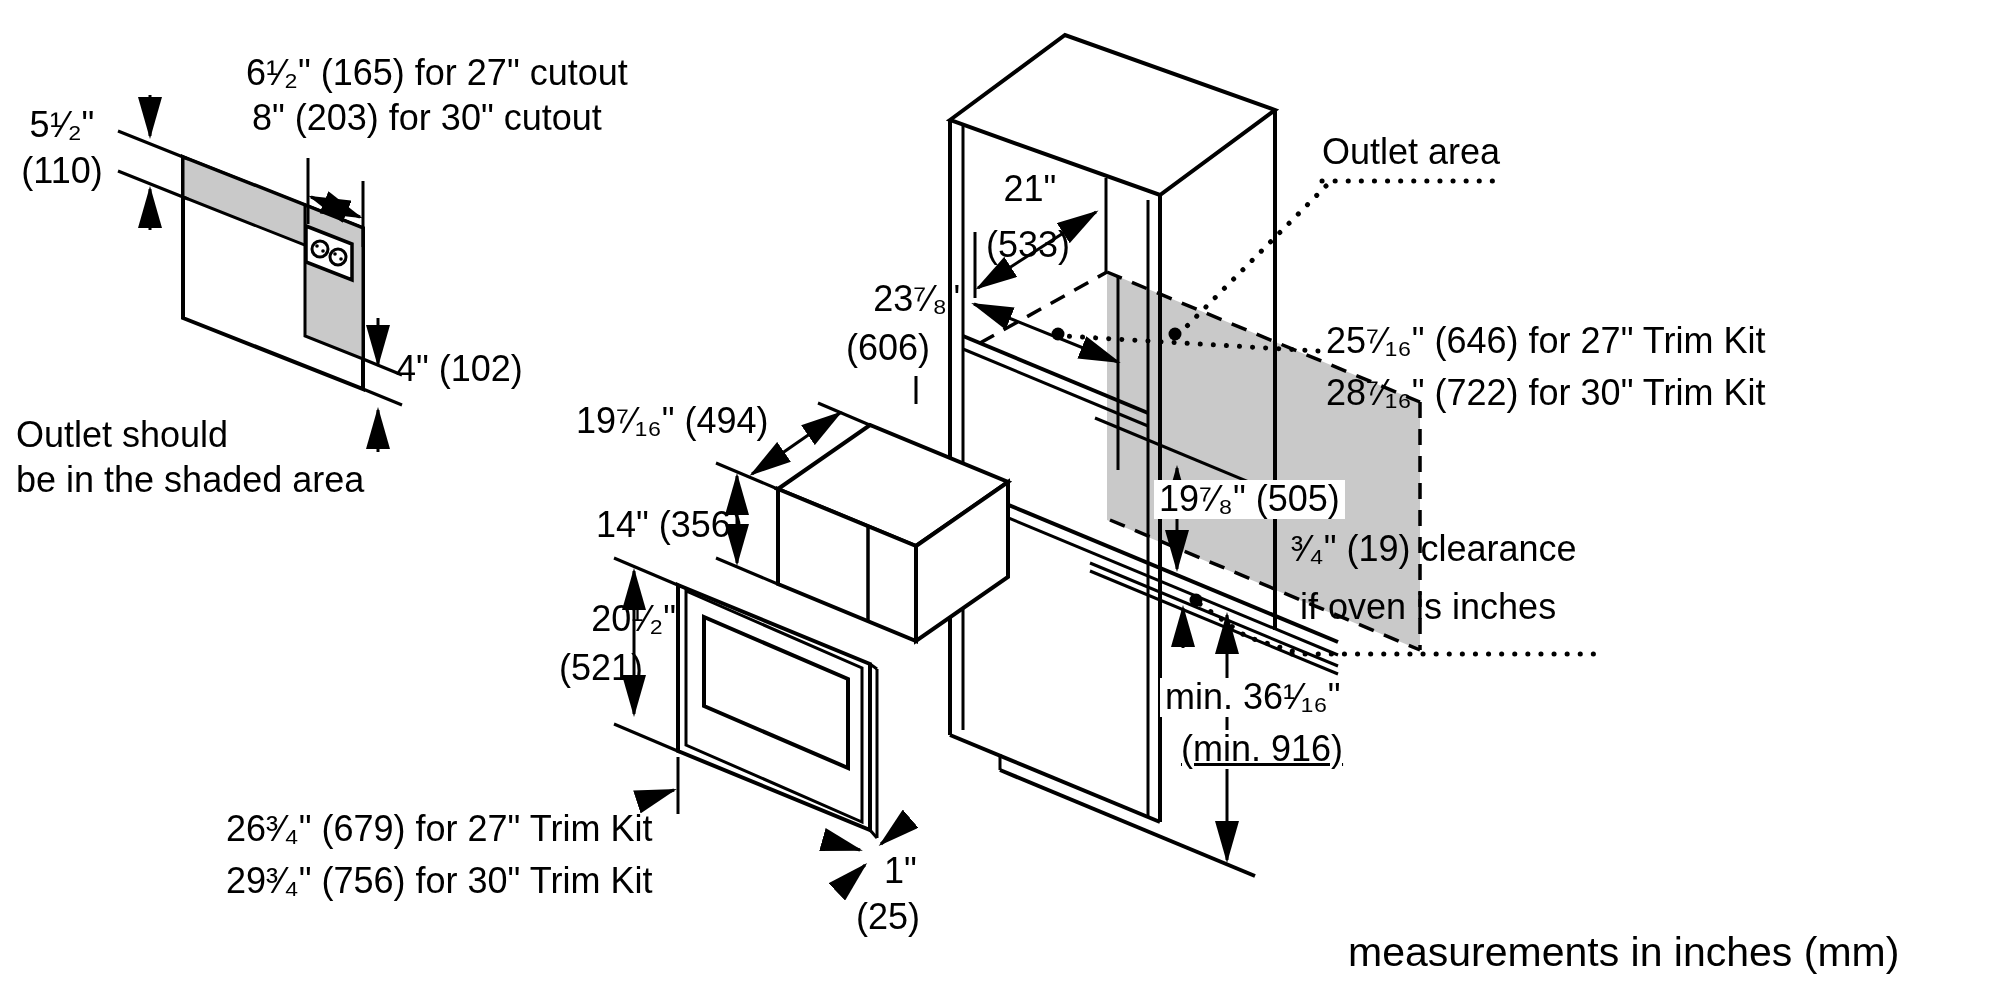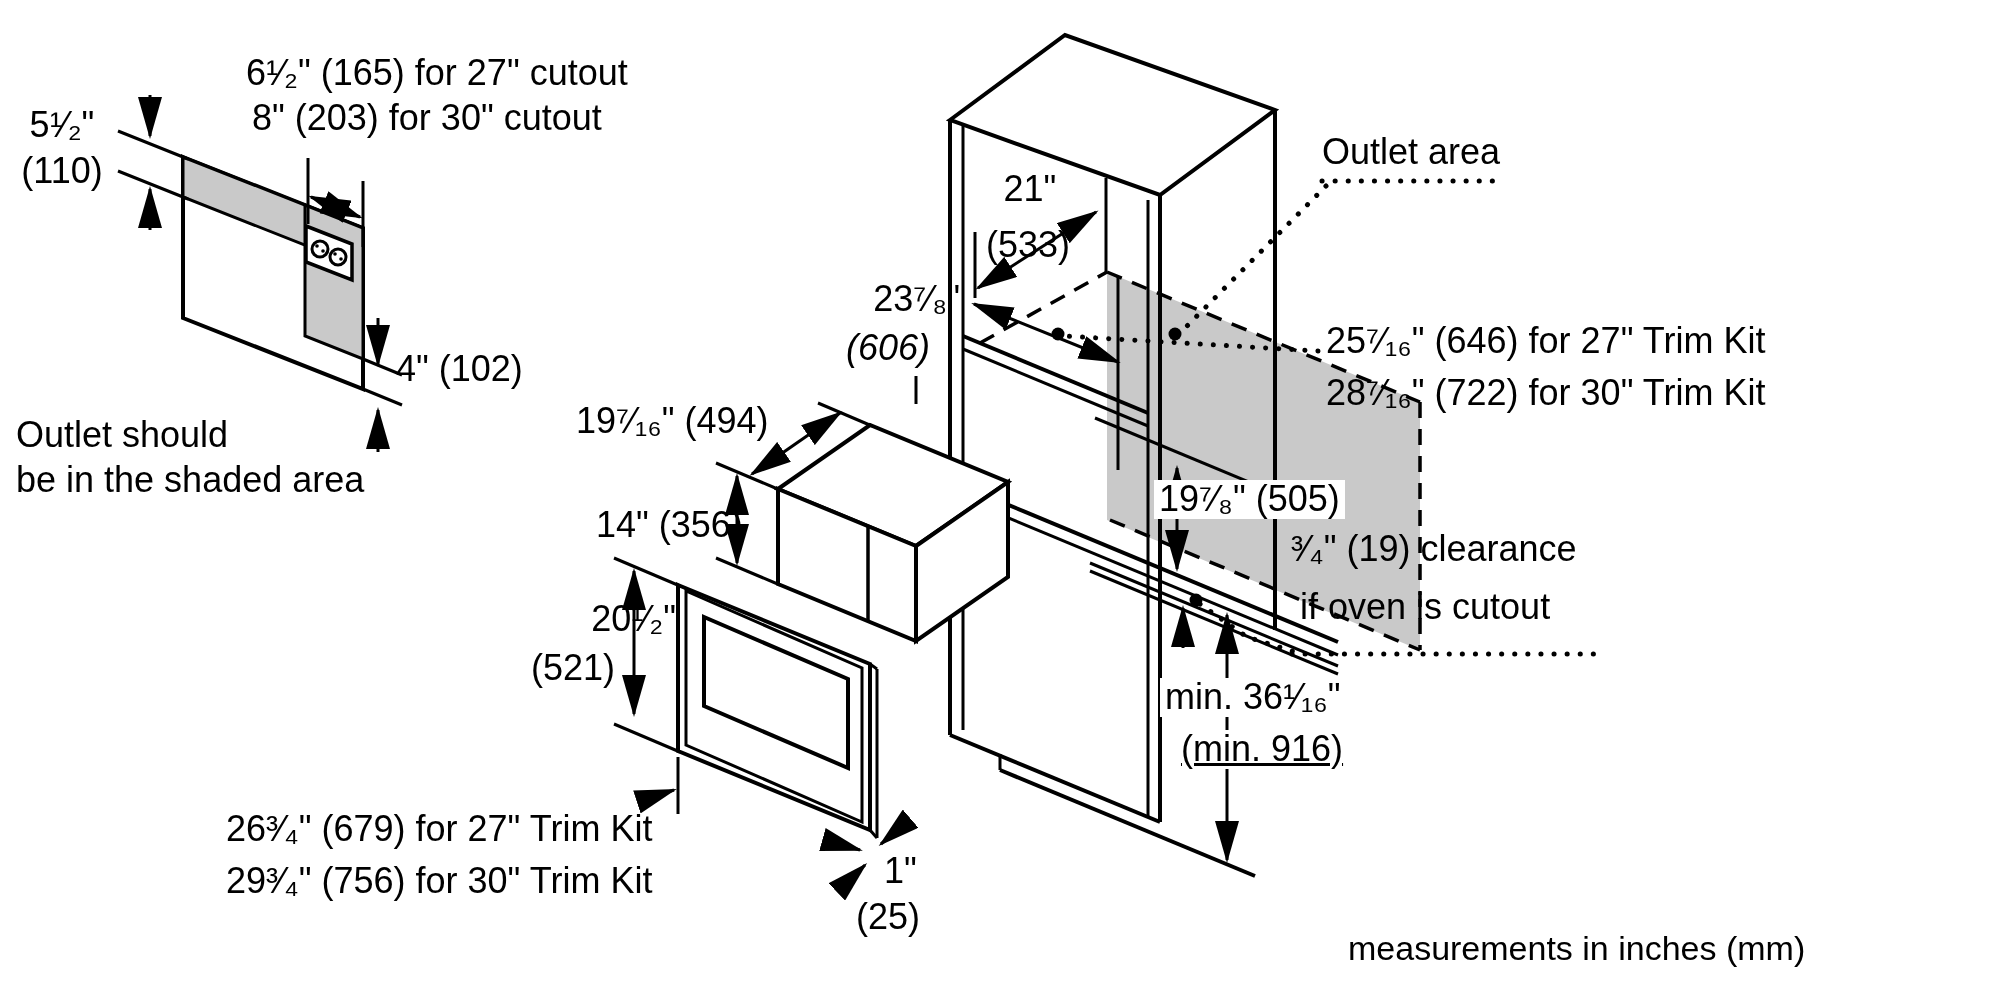--- a/index.html
+++ b/index.html
@@ -3,21 +3,21 @@
 <meta charset="utf-8">
 <style>
   html,body{margin:0;padding:0;background:#fff;}
   .stage{position:relative;width:2000px;height:1000px;background:#ffffff;overflow:hidden;
          font-family:"Liberation Sans","DejaVu Sans",sans-serif;color:#000;}
   .stage svg{position:absolute;left:0;top:0;}
   .lbl{position:absolute;font-size:36px;line-height:1.08;white-space:nowrap;color:#000;}
   .c{text-align:center;}
   .r{text-align:right;}
   .bgw{background:#fff;padding:0 5px;}
-  .footer{font-size:34px;}
+  .footer{font-size:41px;}
 </style>
 </head>
 <body>
 
 <div class="stage">
 
 <svg width="2000" height="1000" viewBox="0 0 2000 1000">
   <defs>
     <marker id="ah" viewBox="0 0 14 8" refX="13" refY="4" markerWidth="14" markerHeight="8" orient="auto-start-reverse" markerUnits="strokeWidth">
       <path d="M0,0 L14,4 L0,8 Z" fill="#000"></path>
@@ -155,36 +155,36 @@
 <div class="lbl c" style="left:4px;top:152px;width:116px;">(110)</div>
 <div class="lbl" style="left:246px;top:54px;">6¹⁄₂" (165) for 27" cutout</div>
 <div class="lbl" style="left:252px;top:99px;">8" (203) for 30" cutout</div>
 <div class="lbl" style="left:396px;top:350px;">4" (102)</div>
 <div class="lbl" style="left:16px;top:461px;">be in the shaded area</div>
 <div class="lbl" style="left:16px;top:416px;">Outlet should</div>
 
 <div class="lbl c" style="left:975px;top:170px;width:110px;">21"</div>
 <div class="lbl c" style="left:965px;top:218px;width:126px;margin-top:8px;">(533)</div>
 <div class="lbl r" style="left:806px;top:280px;width:154px;">23⁷⁄₈"</div>
-<div class="lbl c" style="left:816px;top:329px;width:144px;font-style:italic;">(606)</div>
+<div class="lbl c" style="left:816px;top:329px;width:144px;">(606)</div>
 
 <div class="lbl" style="left:576px;top:402px;">19⁷⁄₁₆" (494)</div>
 <div class="lbl" style="left:596px;top:506px;">14" (356)</div>
 
 <div class="lbl r" style="left:528px;top:600px;width:148px;">20¹⁄₂"</div>
-<div class="lbl c" style="left:504px;top:649px;width:138px;">(521)</div>
+<div class="lbl c" style="left:532px;top:649px;width:138px;">(521)</div>
 <div class="lbl" style="left:226px;top:810px;">26³⁄₄" (679) for 27" Trim Kit</div>
 <div class="lbl" style="left:226px;top:862px;">29³⁄₄" (756) for 30" Trim Kit</div>
 <div class="lbl" style="left:884px;top:852px;">1"</div>
 <div class="lbl" style="left:856px;top:898px;">(25)</div>
 
 <div class="lbl" style="left:1322px;top:124px;margin-top:9px;">Outlet area</div>
 <div class="lbl" style="left:1326px;top:322px;">25⁷⁄₁₆" (646) for 27" Trim Kit</div>
 <div class="lbl" style="left:1326px;top:374px;">28⁷⁄₁₆" (722) for 30" Trim Kit</div>
 <div class="lbl bgw" style="left:1154px;top:480px;">19⁷⁄₈" (505)</div>
 <div class="lbl" style="left:1291px;top:530px;">³⁄₄" (19) clearance</div>
-<div class="lbl" style="left:1300px;top:588px;">if oven is cutout</div>
+<div class="lbl" style="left:1300px;top:588px;">if oven is inches</div>
 <div class="lbl bgw" style="left:1160px;top:678px;">min. 36¹⁄₁₆"</div>
 <div class="lbl bgw" style="left:1176px;top:730px;text-decoration:underline;">(min. 916)</div>
 
 <div class="lbl footer" style="left:1348px;top:930px;">measurements in inches (mm)</div>
 
 </div>
 
 </body></html>

